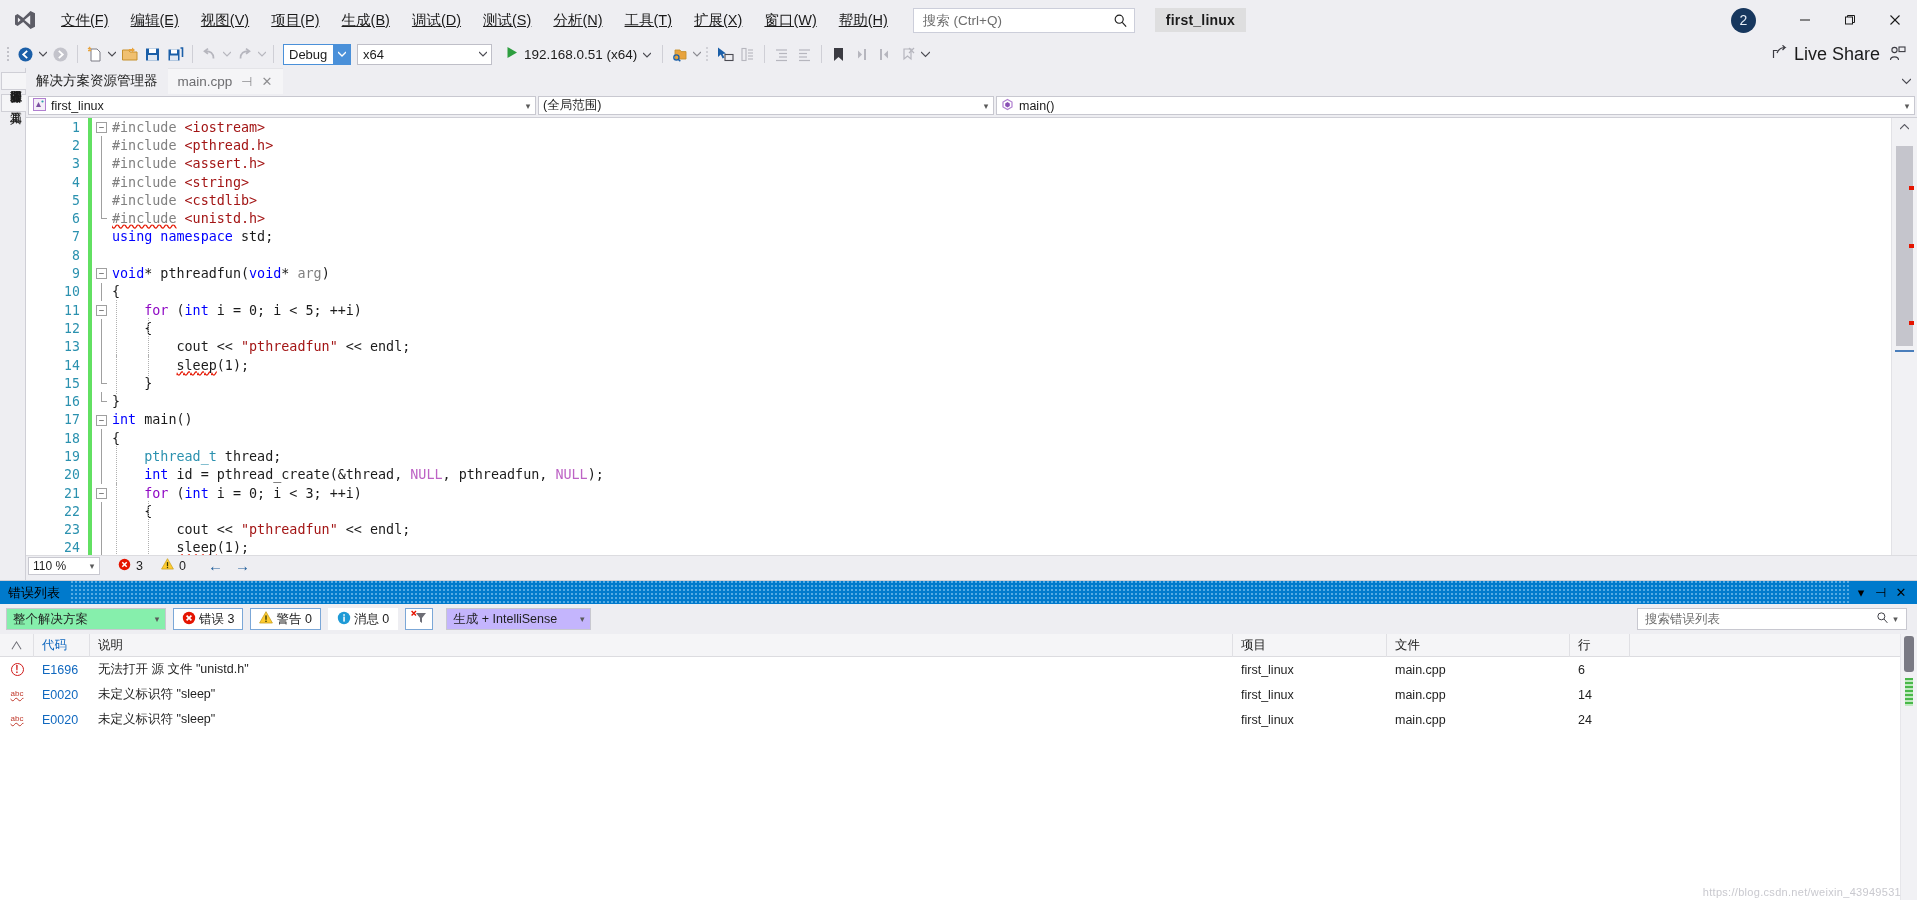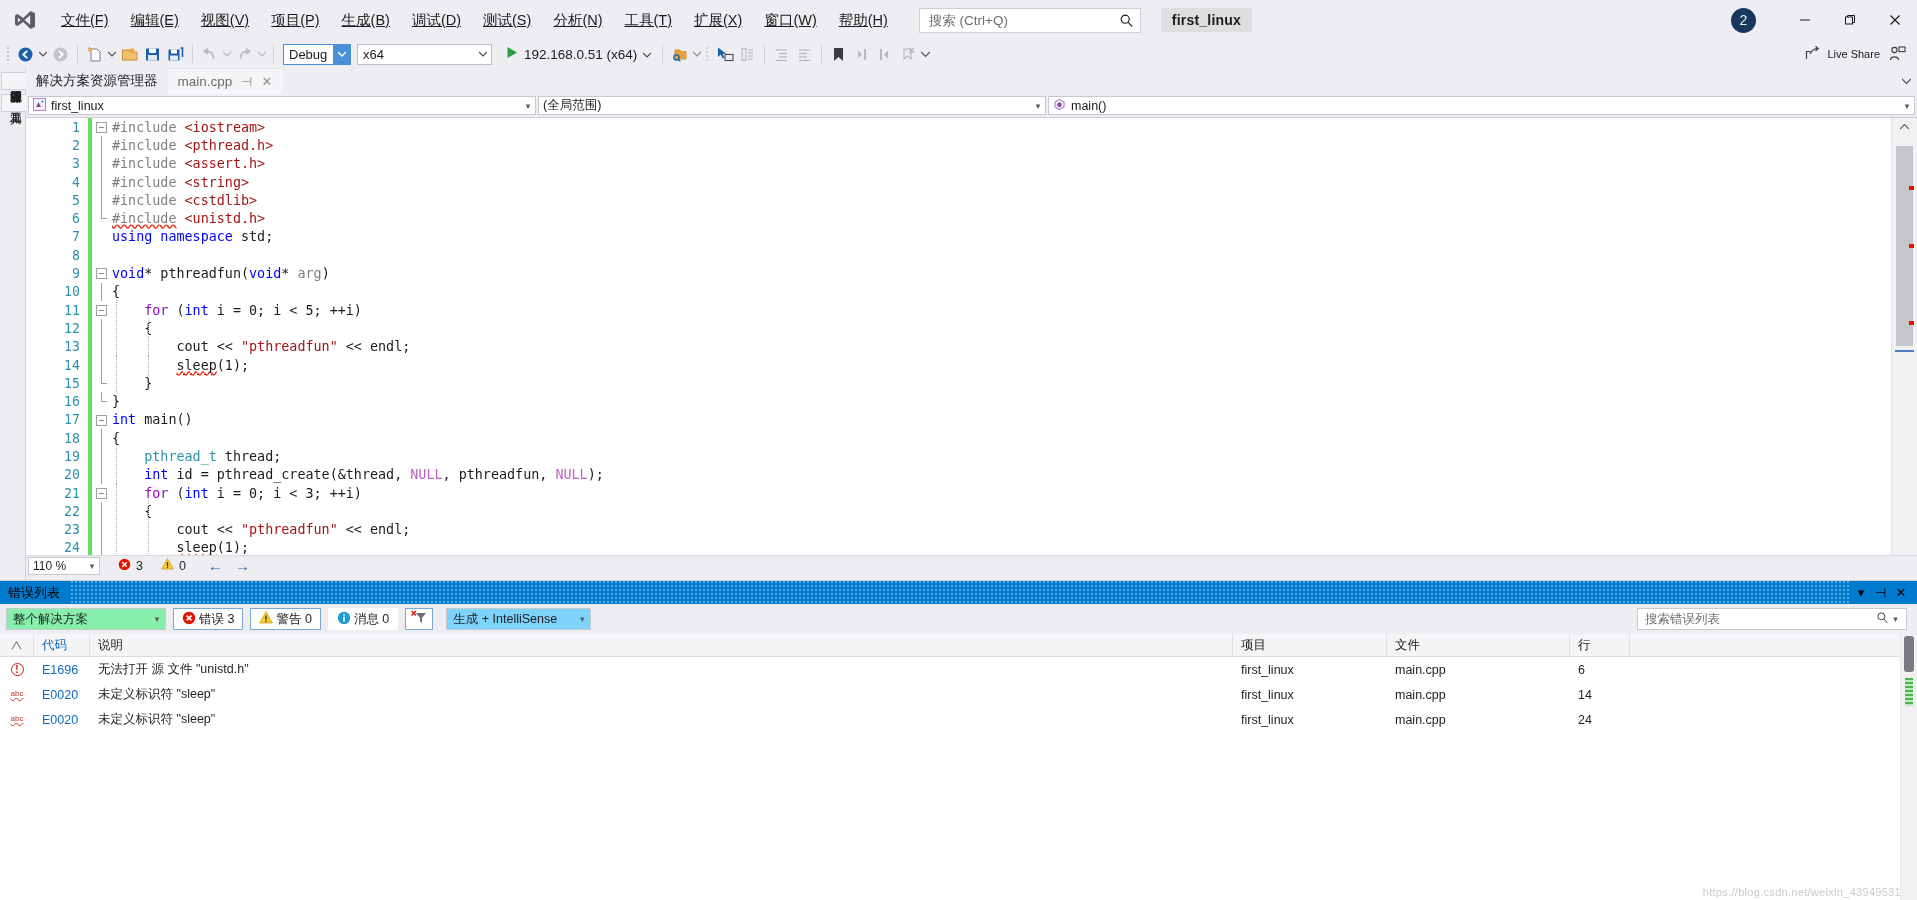--- a/index.html
+++ b/index.html
@@ -19,21 +19,21 @@
     background: #eeeef2; padding-left: 8px; position: relative;
   }
   .vs-logo { width: 34px; height: 34px; display:flex; align-items:center; justify-content:center; }
   .vs-logo svg { display:block; }
   .menu { display: flex; align-items: center; margin-left: 8px; text-decoration: underline; }
   .menu-item {
     padding: 5px 11px; font-size: 14.5px; color: #1b1b1b; cursor: default;
     white-space: nowrap; line-height: 20px;
   }
   .searchbox {
-    margin-left: 20px; width: 222px; height: 25px; background: #fff;
+    margin-left: 14px; width: 222px; height: 25px; background: #fff;
     border: 1px solid #ccceda; display: flex; align-items: center;
     padding: 0 6px 0 9px; position: relative;
   }
   .searchbox input {
     border: none; outline: none; flex: 1; font-size: 13.5px;
     font-family: "Liberation Sans", sans-serif; color: #333; background: transparent;
   }
   .searchbox input::placeholder { color: #6d6d6d; }
   .search-glyph { width: 15px; height: 15px; flex: 0 0 auto; }
   .solution-chip {
@@ -64,21 +64,21 @@
   .combo .cval { flex: 1; white-space: nowrap; overflow: hidden; }
   .combo .cbtn {
     width: 17px; height: 19px; background: #4a90d9; display: flex;
     align-items: center; justify-content: center;
   }
   .combo.plain { border-color: #bfbfc8; }
   .combo.plain .cbtn { background: transparent; }
   .runbtn { display: flex; align-items: center; gap: 6px; padding: 0 6px; height: 22px; }
   .runbtn .rtext { font-size: 13.5px; color: #1b1b1b; white-space: nowrap; }
   .toolbar-right { position: absolute; right: 8px; top: 0; height: 28px; display: flex; align-items: center; }
-  .liveshare { display: flex; align-items: center; gap: 6px; font-size: 11px; color: #1b1b1b; padding: 2px 6px; }
+  .liveshare { display: flex; align-items: center; gap: 6px; font-size: 18px; color: #1b1b1b; padding: 2px 6px; }
 
   
   .workspace { position: absolute; left: 0; top: 68px; right: 0; bottom: 0; }
   .left-rail {
     position: absolute; left: 0; top: 0; width: 26px; bottom: 0;
     background: #eeeef2; border-right: 1px solid #cfcfd6;
   }
   .rail-tab {
     writing-mode: vertical-rl; text-orientation: mixed;
     font-size: 12px; color: #1b1b1b; padding: 8px 5px; white-space: nowrap;
@@ -190,21 +190,21 @@
     width: 160px; height: 22px; background: #86efac; border: 1px solid #c8c8d0;
     display: flex; align-items: center; padding-left: 6px; font-size: 12.5px;
   }
   .scope-combo .sv { flex: 1; }
   .filter-btn {
     height: 22px; border: 1px solid #7ba7d7; background: #fff; display: flex;
     align-items: center; gap: 3px; padding: 0 8px; font-size: 12.5px; color: #1b1b1b;
   }
   .filter-btn.icononly { padding: 0 5px; }
   .build-combo {
-    width: 145px; height: 22px; background: #7dd3fc; border: 1px solid #c8c8d0;
+    width: 145px; height: 22px; background: #c4b5fd; border: 1px solid #c8c8d0;
     display: flex; align-items: center; padding-left: 6px; font-size: 12.5px; margin-left: 6px;
   }
   .build-combo .bv { flex: 1; }
   .err-search {
     position: absolute; right: 10px; top: 4px; width: 270px; height: 22px;
     background: #fff; border: 1px solid #c8c8d0; display: flex; align-items: center;
     padding: 0 4px 0 7px; font-size: 12.5px; color: #6d6d6d;
   }
   .err-search .etxt { flex: 1; }
   .err-grid { position: absolute; left: 0; right: 0; top: 53px; bottom: 0; background: #fff; }
@@ -558,21 +558,21 @@
             <svg width="13" height="13" viewBox="0 0 13 13">
               <rect x="0.5" y="0.5" width="12" height="12" fill="#f4eef8" stroke="#b07fd0"></rect>
               <path d="M3 9 L5.5 4 L8 9 Z" fill="#7b4fa0"></path>
               <circle cx="9.5" cy="3.5" r="1.1" fill="#29a0a8"></circle>
             </svg>
           </span>
           <span>first_linux</span>
         </span>
         <span class="nc">▾</span>
       </div>
-      <div class="nav-combo" style="width:508px">
+      <div class="nav-combo" style="width:456px">
         <span class="nv">(全局范围)</span>
         <span class="nc">▾</span>
       </div>
       <div class="nav-combo" style="flex:1">
         <span class="nv">
           <span>
             <svg width="13" height="13" viewBox="0 0 13 13">
               <path d="M6.5 1.4 L11 4 v5 L6.5 11.6 L2 9 V4 Z" fill="none" stroke="#b07fd0" stroke-width="1.2"></path>
               <path d="M6.5 4 L8.8 5.4 v2.6 L6.5 9.4 L4.2 8 V5.4 Z" fill="#8a4fb5"></path>
             </svg>

